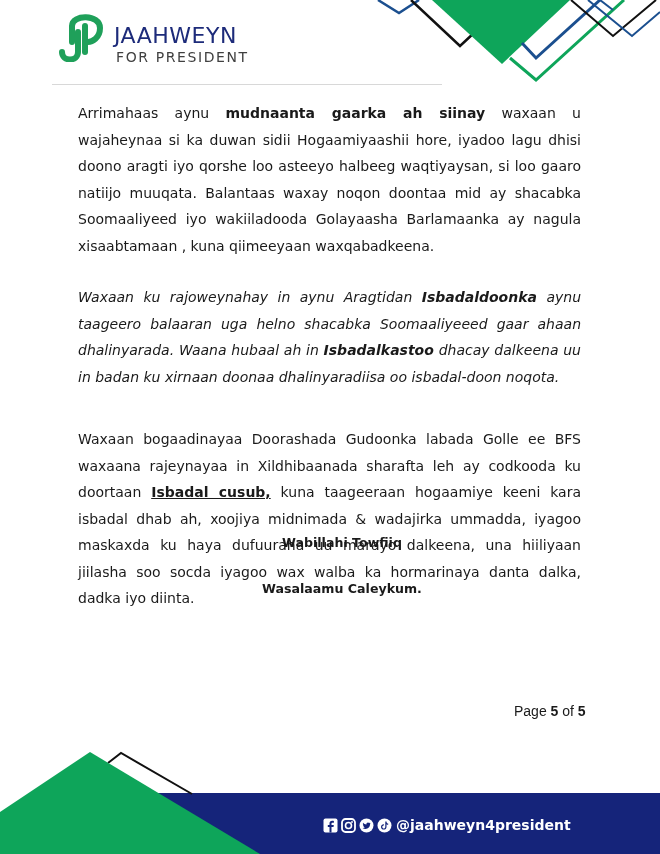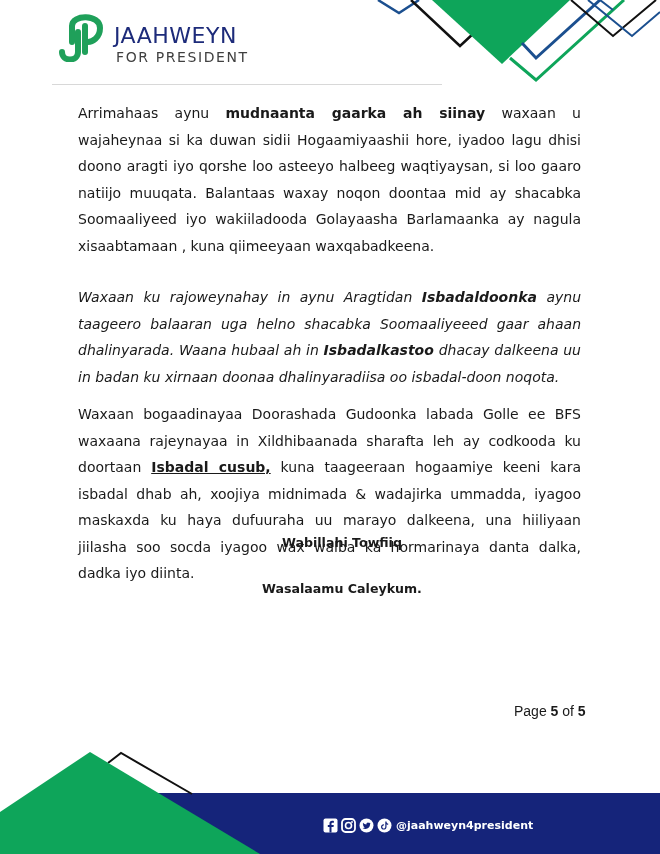--- a/index.html
+++ b/index.html
@@ -17,35 +17,35 @@
   .header-line { position:absolute; left:52px; top:84px; width:390px; height:1px; background:#d8d8d8; }
 
   .deco-top { position:absolute; left:0; top:0; }
   .deco-bottom { position:absolute; left:0; top:740px; }
 
   
   .content { position:absolute; left:78px; top:100px; width:503px; font-family:"DejaVu Sans", sans-serif; font-size:14px; line-height:26.5px; }
   .content p { text-align:justify; text-align-last:left; }
   .p1 { margin-bottom:25px; }
   .greet { font-weight:bold; line-height:26px; }
-  .italic { font-style:italic; margin-bottom:11px; }
+  .italic { font-style:italic; margin-bottom:36px; }
   .b { font-weight:bold; }
   .bu { font-weight:bold; text-decoration:underline; }
 
   .closing { position:absolute; left:0; width:660px; text-align:center; font-weight:bold; font-size:12.6px; font-family:"DejaVu Sans", sans-serif; }
   .closing1 { top:535px; left:12px; }
   .closing2 { top:581px; left:12px; }
 
   .page-num { position:absolute; left:514px; top:703px; font-family:"Liberation Sans", sans-serif; font-size:14px; color:#1a1a1a; }
   .page-num b { font-weight:bold; }
 
   
   .social { position:absolute; left:323px; top:817px; height:16px; display:flex; align-items:center; gap:3px; }
   .social .ic { width:15px; height:15px; display:inline-flex; align-items:center; justify-content:center; }
-  .social .handle { color:#ffffff; font-family:"DejaVu Sans", sans-serif; font-weight:bold; font-size:11px; margin-left:1px; }
+  .social .handle { color:#ffffff; font-family:"DejaVu Sans", sans-serif; font-weight:bold; font-size:14px; margin-left:1px; }
 </style>
 </head>
 <body>
 
 <div class="page">
 
   <svg class="deco-top" width="660" height="90" viewBox="0 0 660 90">
 
     <polyline points="378,0 399,13 419,0" fill="none" stroke="#1b4f8f" stroke-width="2.5"></polyline>
 

